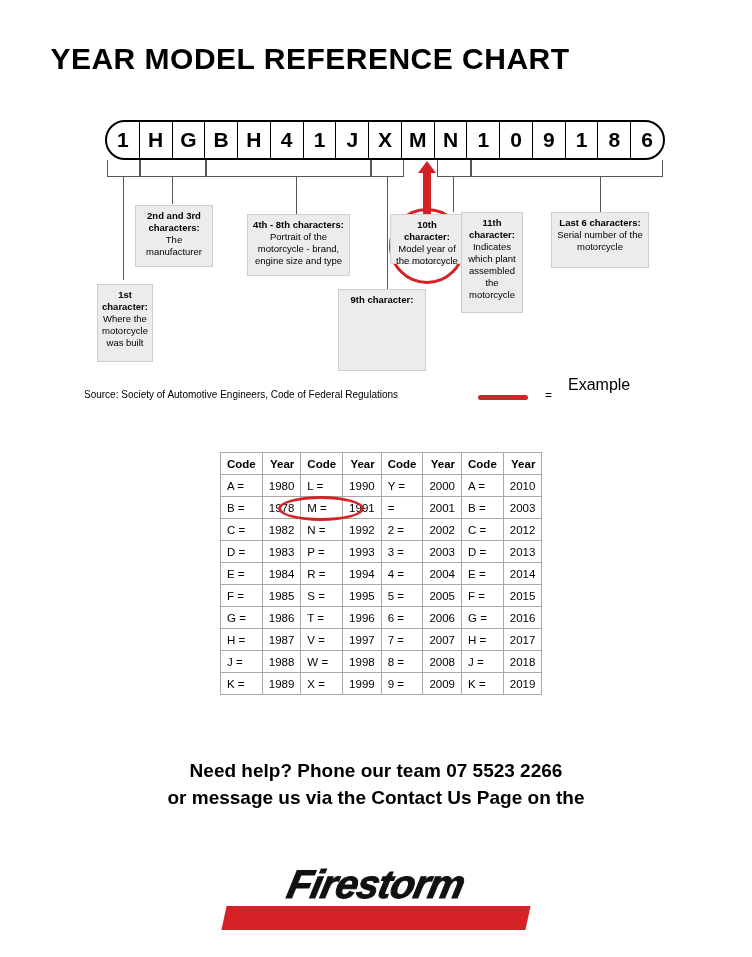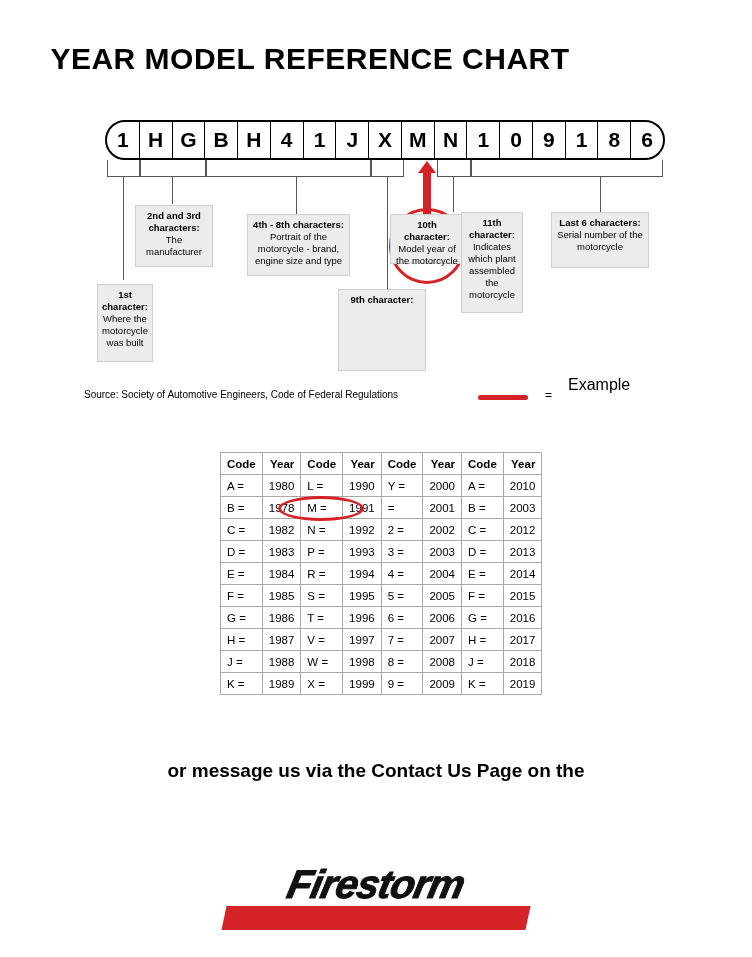--- a/index.html
+++ b/index.html
@@ -351,20 +351,21 @@
         <td class="yr">2009</td>
         <td>K =</td>
         <td class="yr">2019</td>
       </tr>
     </tbody>
   </table>
 </div>
 <div class="tbl-circle"></div>
 
 <div class="footer">
+  <div>Need help?  Phone our team 07 5523 2266</div>
   <div>or message us via the Contact Us Page on the</div>
 </div>
 
 <div class="logo">
   <div class="logo-top">
     <div class="logo-word">Firestorm</div>
   </div>
   <div class="logo-bar"></div>
 </div>
 

